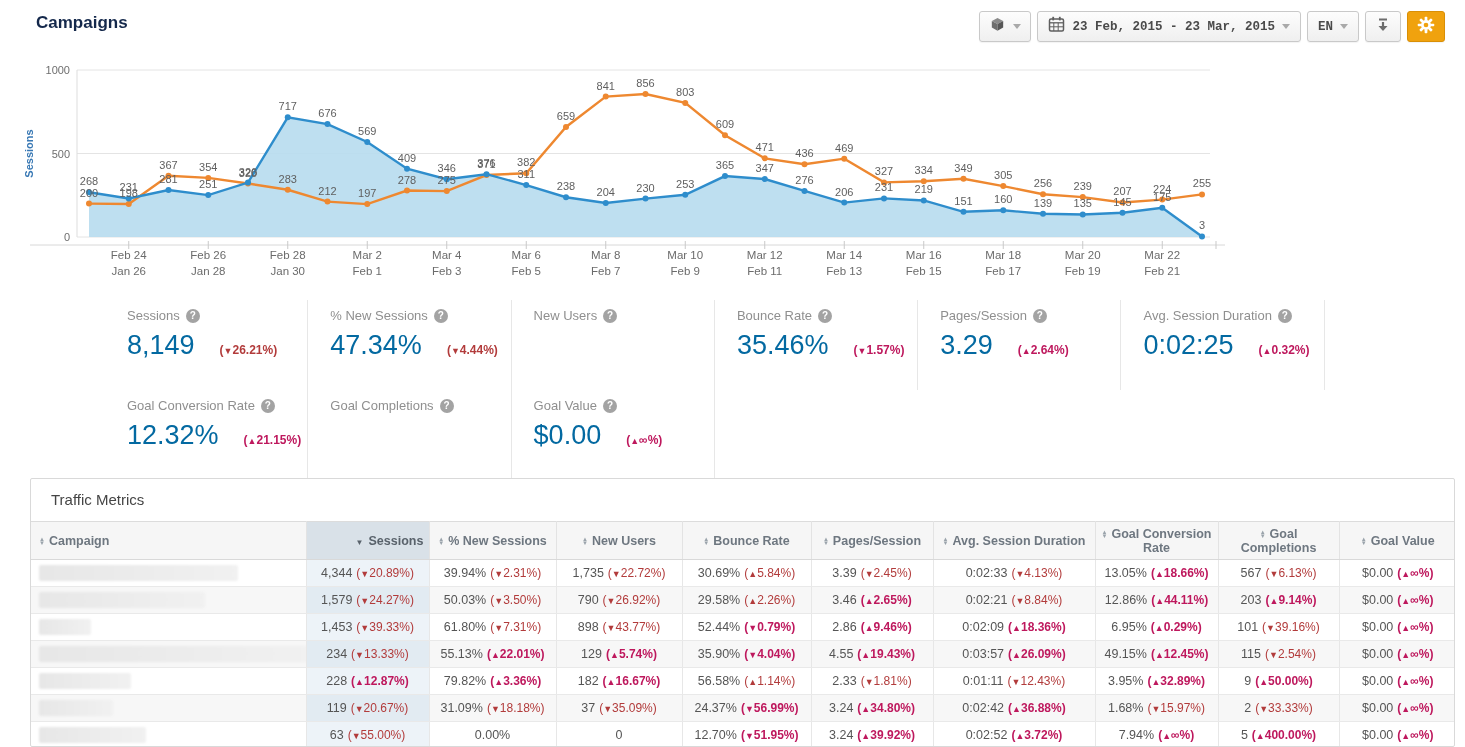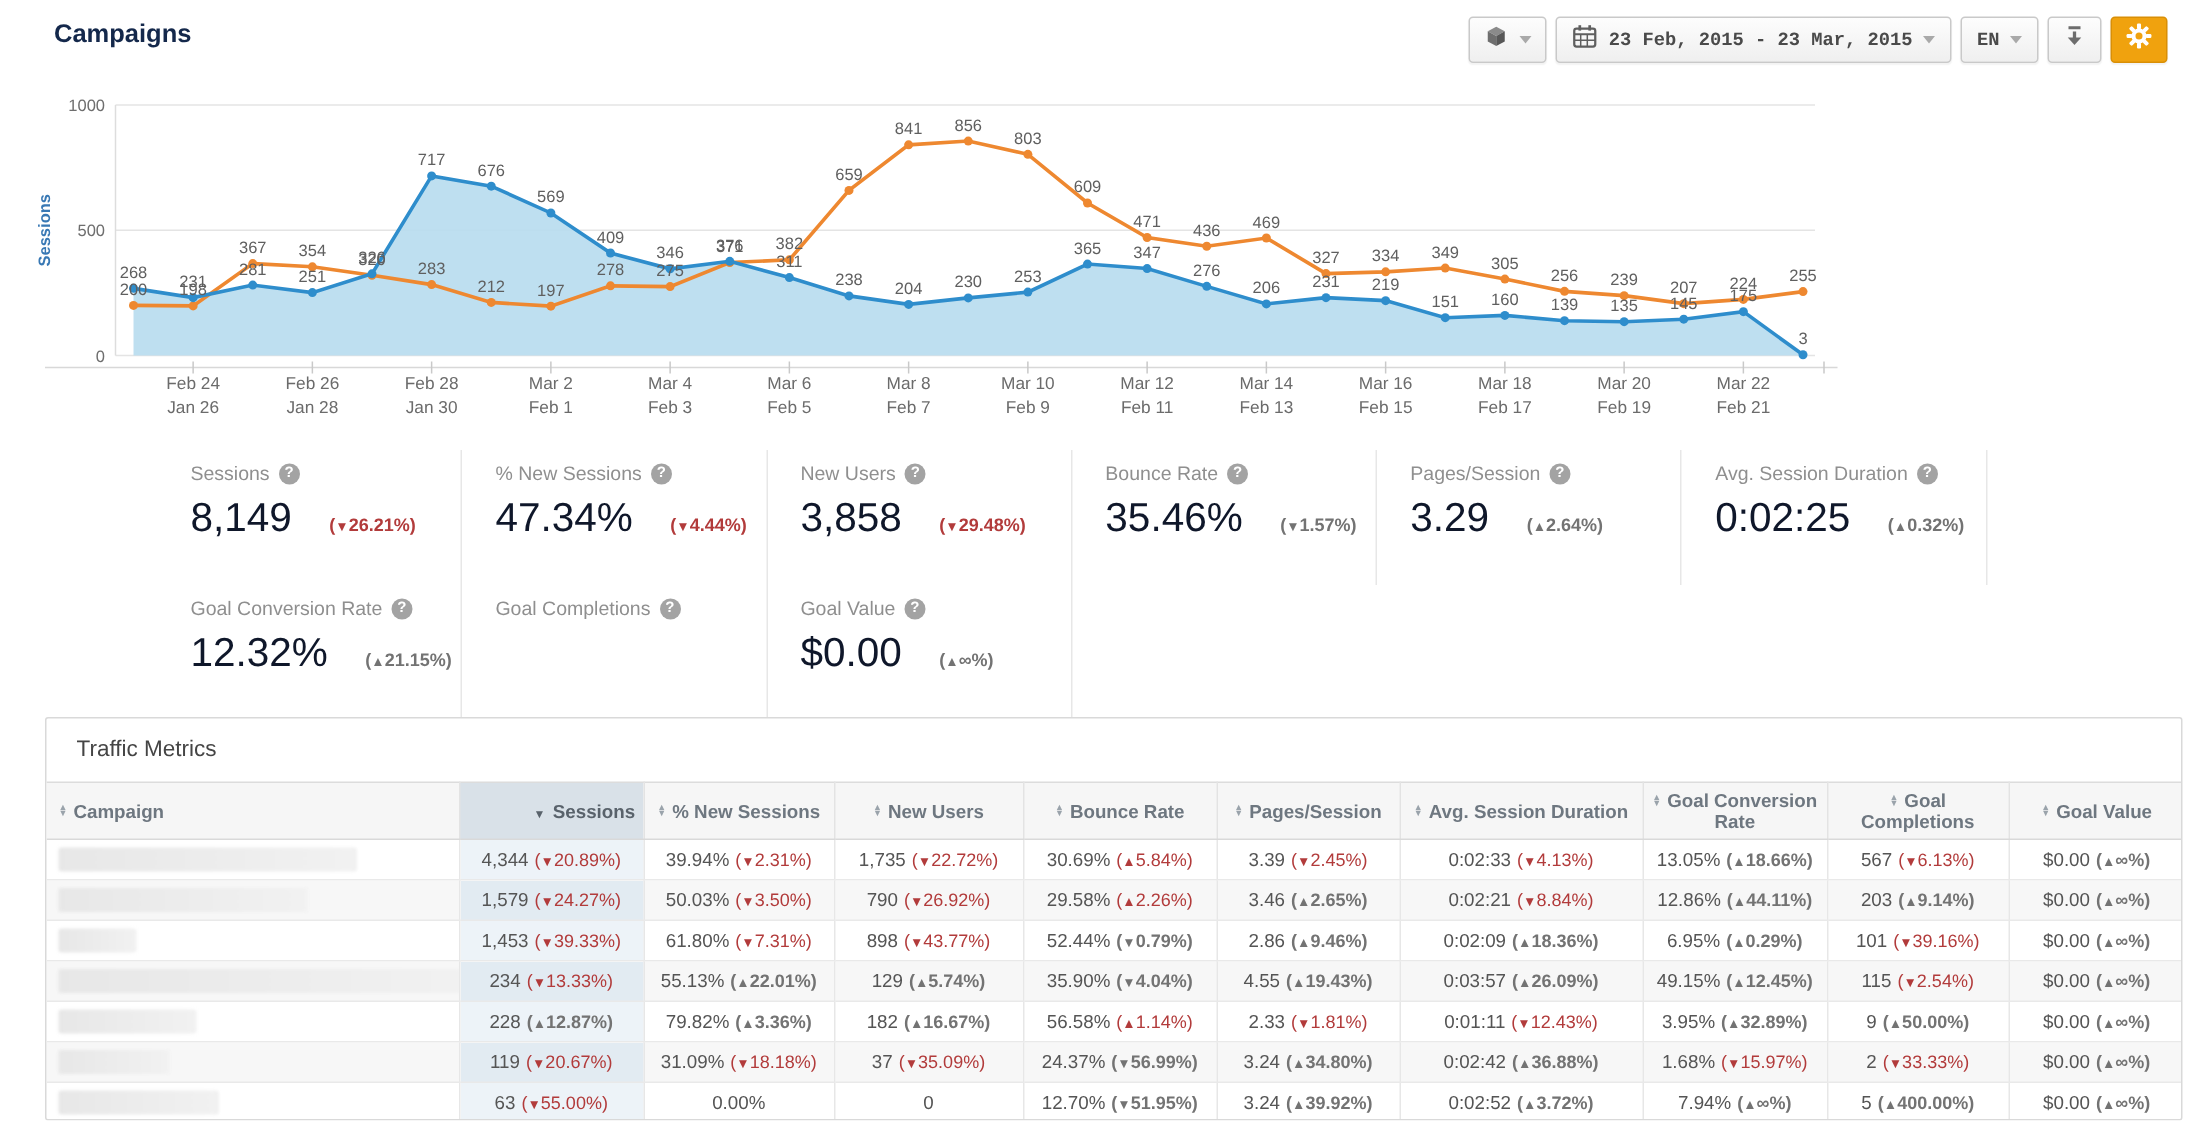--- a/index.html
+++ b/index.html
@@ -18,25 +18,25 @@
 
   
   #chart { position: absolute; left: 0; top: 55px; width: 1250px; height: 235px; }
 
   
   #cards { position: absolute; left: 105px; top: 300px; width: 1220px; display: grid; grid-template-columns: repeat(6, 203.3px); grid-auto-rows: 90px; }
   .card { padding: 8px 0 0 22px; border-right: 1px solid #e7e7e7; }
   .card .lbl { font-size: 13px; color: #8f8f8f; display: flex; align-items: center; gap: 6px; }
   .help { display: inline-block; width: 14px; height: 14px; border-radius: 50%; background: #a3a3a3; color: #fff; font-size: 10px; font-weight: bold; text-align: center; line-height: 14px; cursor: pointer; }
   .card .val-row { margin-top: 7px; display: flex; align-items: baseline; gap: 6px; }
-  .card .val { font-size: 27px; color: #0f172a; }
+  .card .val { font-size: 27px; color: #0369a1; }
   .chg { font-size: 12px; white-space: nowrap; }
   .chg .tri { font-style: normal; font-size: 9px; }
   .chg.bad { color: #b23b3b; }
-  .chg.good { color: #737373; }
+  .chg.good { color: #be185d; }
   .card .chg { font-weight: bold; margin-left: 19px; }
 
   
   .panel { position: absolute; left: 30px; top: 478px; width: 1425px; height: 269px; border: 1px solid #d9d9d9; border-radius: 2px; background: #fff; overflow: hidden; }
   .panel-title { height: 42px; line-height: 42px; padding-left: 20px; font-size: 15px; color: #454545; }
   table { border-collapse: collapse; table-layout: fixed; width: 1425px; font-size: 12.5px; }
   th { height: 38px; background: #f6f6f6; border-top: 1px solid #dcdcdc; border-bottom: 1px solid #d9d9d9; border-right: 1px solid #e3e3e3; color: #6e7780; font-size: 12.5px; font-weight: bold; text-align: center; vertical-align: middle; padding: 2px 4px; cursor: pointer; }
   th:last-child, td:last-child { border-right: none; }
   th.sorted { background: #d9e1e8; color: #59626b; padding-left: 48px; }
   th.left { text-align: left; padding-left: 8px; }
@@ -314,24 +314,20 @@
         <div class="val-row">
           <span class="val">47.34%</span>
           <span class="chg bad">(<i class="tri">▼</i>4.44%)</span>
         </div>
       </div>
       <div class="card">
         <div class="lbl">
           <span>New Users</span>
           <span class="help">?</span>
         </div>
-        <div class="val-row">
-          <span class="val">3,858</span>
-          <span class="chg bad">(<i class="tri">▼</i>29.48%)</span>
-        </div>
       </div>
       <div class="card">
         <div class="lbl">
           <span>Bounce Rate</span>
           <span class="help">?</span>
         </div>
         <div class="val-row">
           <span class="val">35.46%</span>
           <span class="chg good">(<i class="tri">▼</i>1.57%)</span>
         </div>

